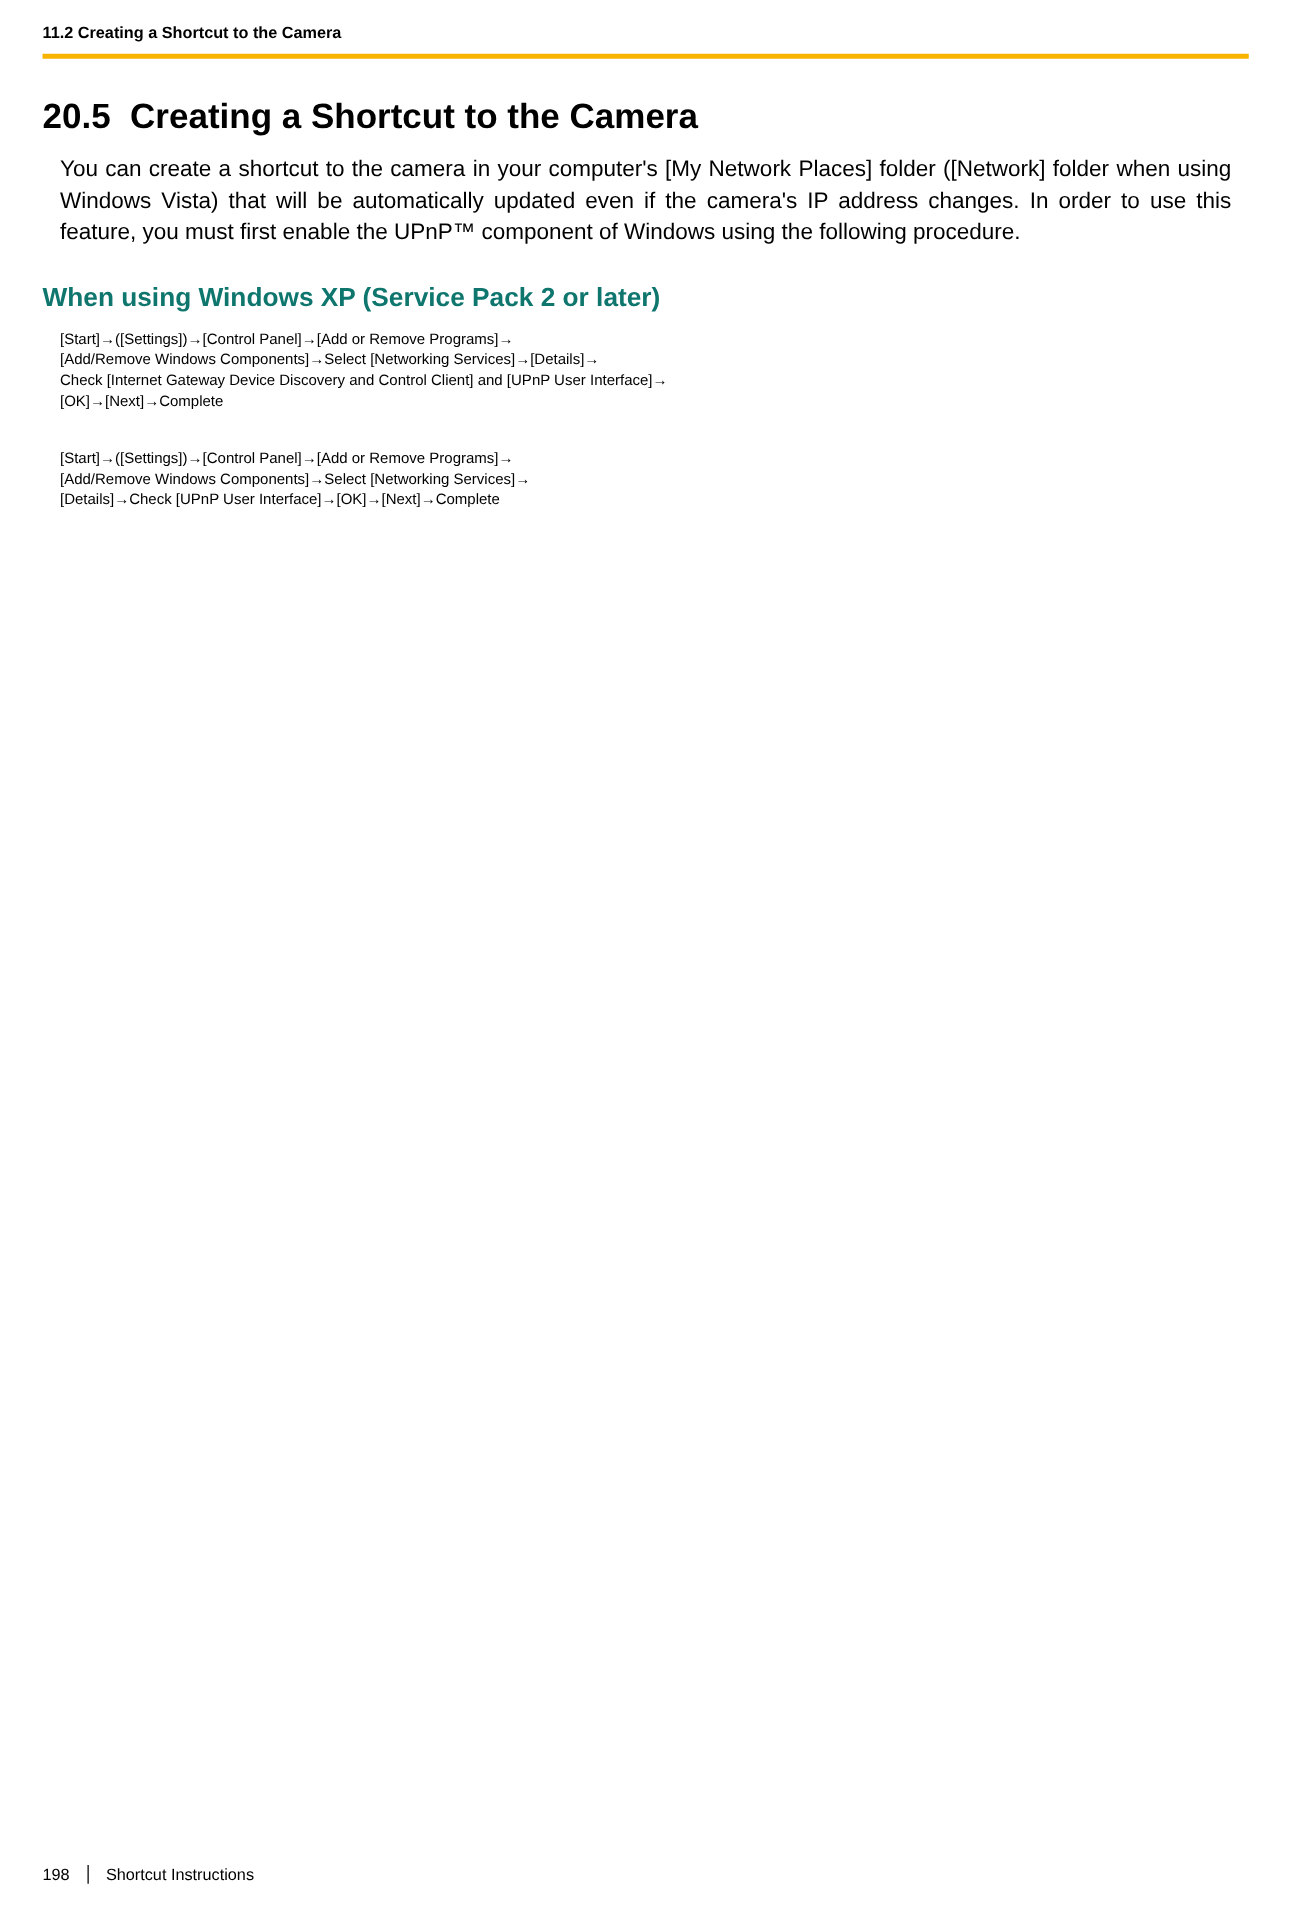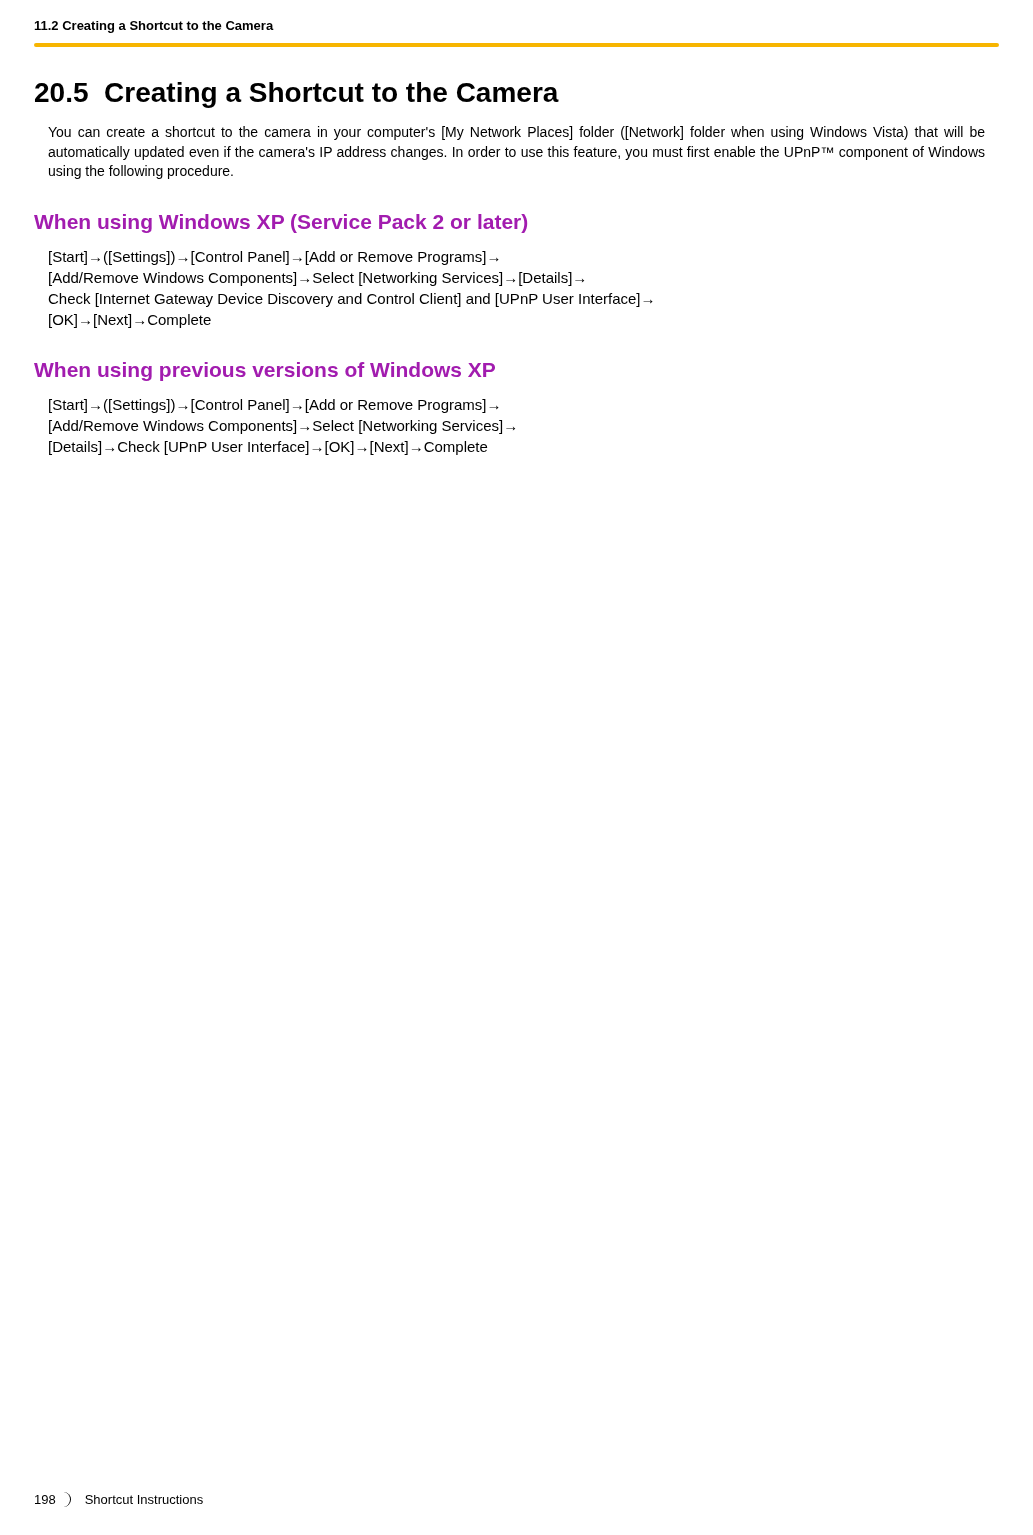--- a/index.html
+++ b/index.html
@@ -1,19 +1,18 @@
 <!DOCTYPE html>
 <html><head>
   <meta charset="utf-8">
   <style>
     * {
       margin: 0;
       padding: 0;
       box-sizing: border-box;
-      border-radius: 11px;
     }
     body {
       font-family: Arial, Helvetica, sans-serif;
       width: 1033px;
       height: 1535px;
       background: white;
       position: relative;
       padding: 0;
     }
     .page-header {
@@ -29,34 +28,34 @@
     .content {
       padding: 0 48px;
     }
     .section-title {
       font-size: 28px;
       font-weight: bold;
       margin-bottom: 14px;
       margin-left: -14px;
     }
     .intro-text {
-      font-size: 14px;
+      font-size: 18px;
       line-height: 1.4;
       margin-bottom: 28px;
       text-align: justify;
     }
     .subheading {
       font-size: 21px;
       font-weight: bold;
-      color: #a21caf;
+      color: #0f766e;
       margin-bottom: 12px;
       margin-left: -14px;
     }
     .sub-body {
-      font-size: 15px;
+      font-size: 12px;
       line-height: 1.4;
       margin-bottom: 28px;
     }
     .footer {
       position: absolute;
       bottom: 28px;
       left: 34px;
       display: flex;
       align-items: center;
       font-size: 13px;
@@ -77,21 +76,20 @@
 
 <div class="content">
   <h1 class="section-title">
     <span>20.5</span>&nbsp;&nbsp;<span>Creating a Shortcut to the Camera</span>
   </h1>
   <p class="intro-text">You can create a shortcut to the camera in your computer's [My Network Places] folder ([Network] folder when using Windows Vista) that will be automatically updated even if the camera's IP address changes. In order to use this feature, you must first enable the UPnP™ component of Windows using the following procedure.</p>
 
   <h2 class="subheading">When using Windows XP (Service Pack 2 or later)</h2>
   <p class="sub-body">[Start]→([Settings])→[Control Panel]→[Add or Remove Programs]→<br>[Add/Remove Windows Components]→Select [Networking Services]→[Details]→<br>Check [Internet Gateway Device Discovery and Control Client] and [UPnP User Interface]→<br>[OK]→[Next]→Complete</p>
 
-  <h2 class="subheading">When using previous versions of Windows XP</h2>
   <p class="sub-body">[Start]→([Settings])→[Control Panel]→[Add or Remove Programs]→<br>[Add/Remove Windows Components]→Select [Networking Services]→<br>[Details]→Check [UPnP User Interface]→[OK]→[Next]→Complete</p>
 
 </div>
 
 <div class="footer">
   <span class="page-num">198</span>
   <span class="doc-title">Shortcut Instructions</span>
 </div>
 
 </body></html>

